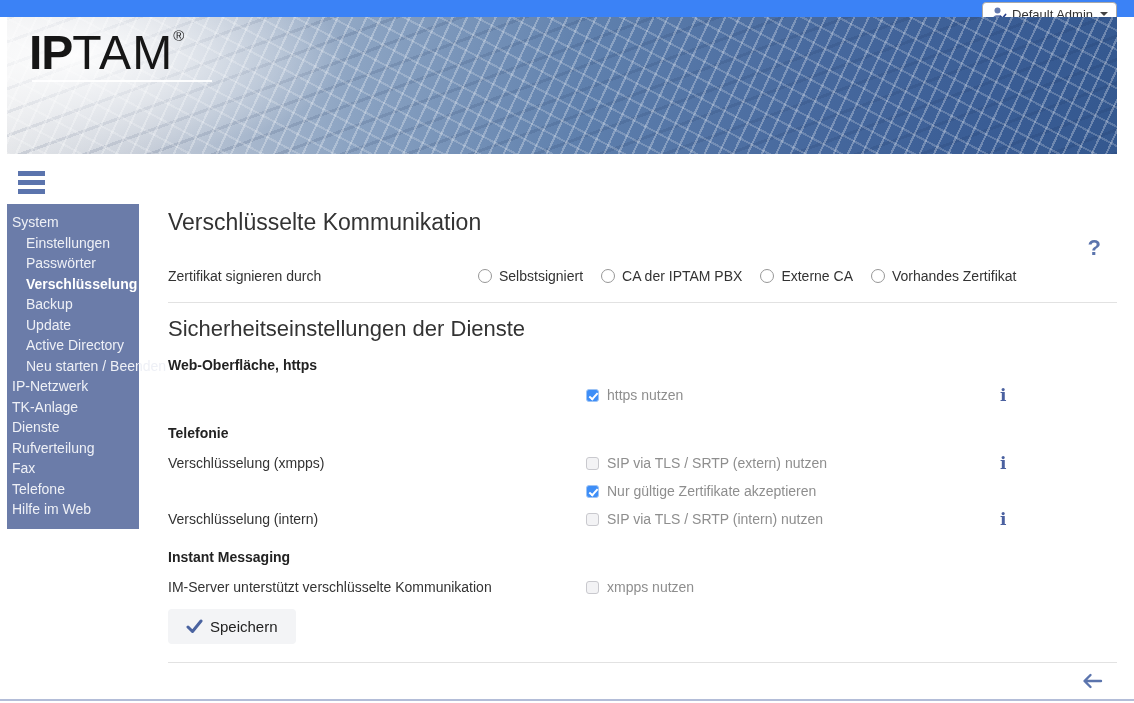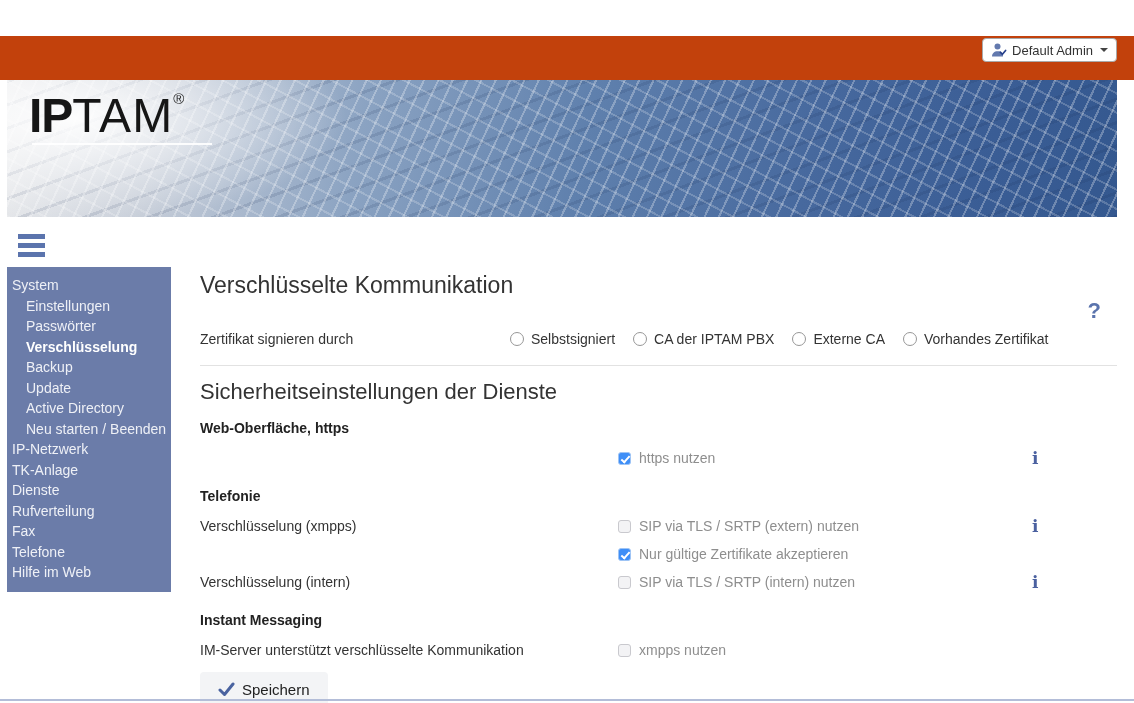--- a/index.html
+++ b/index.html
@@ -1,20 +1,20 @@
 <!DOCTYPE html>
 <html><head>
 <meta charset="utf-8">
 <style>
   * { margin:0; padding:0; box-sizing:border-box; }
   html,body { width:1134px; height:703px; background:#fff; overflow:hidden;
     font-family:"Liberation Sans", sans-serif; position:relative; }
 
   
-  .topbar { height:44px; position:relative; background:#c2410c;margin-top:36px; }
+  .topbar { height:17px; position:relative; background:#3b82f6; }
   .user-btn { position:absolute; right:17px; top:2px; height:24px;
     display:flex; align-items:center; gap:5px; background:#fff;
     border:1px solid #a9a9a9; border-radius:4px; padding:0 8px;
     font-size:13px; color:#333; cursor:pointer; }
   .user-btn svg { display:block; }
   .caret { width:0; height:0; border-left:4px solid transparent;
     border-right:4px solid transparent; border-top:4px solid #444; margin-left:2px; }
 
   
   .banner { height:137px; margin:0 17px 0 7px; position:relative; overflow:hidden;
@@ -33,21 +33,21 @@
   .logo-underline { width:180px; height:2px; background:rgba(255,255,255,0.9); margin:3px 0 0 3px; }
 
   
   .menu-row { padding:8px 0 10px 18px; }
   .hamburger { display:inline-flex; flex-direction:column; gap:4px; cursor:pointer; }
   .hamburger span { width:27px; height:5px; background:#5b74ad; }
 
   
   .layout { display:flex; align-items:flex-start; }
 
-  .sidebar { margin-left:7px; width:164px; background:#6b7ca9; padding:8px 0 9px 0;
+  .sidebar { margin-left:7px; width:132px; background:#6b7ca9; padding:8px 0 9px 0;
     font-size:14px; line-height:20.5px; color:#eef0f6; }
   .nav-item { padding-left:5px; white-space:nowrap; cursor:pointer; }
   .nav-item.sub { padding-left:19px; }
   .nav-item.active { font-weight:700; color:#fff; }
 
   .main { flex:1; margin:0 17px 0 29px; position:relative; min-width:0; }
   .page-title { font-size:23px; font-weight:400; color:#333; padding-top:5px; }
   .help-icon { position:absolute; top:33px; right:16px; font-size:22px;
     font-weight:700; color:#5b74ad; cursor:pointer; line-height:1; }
 

